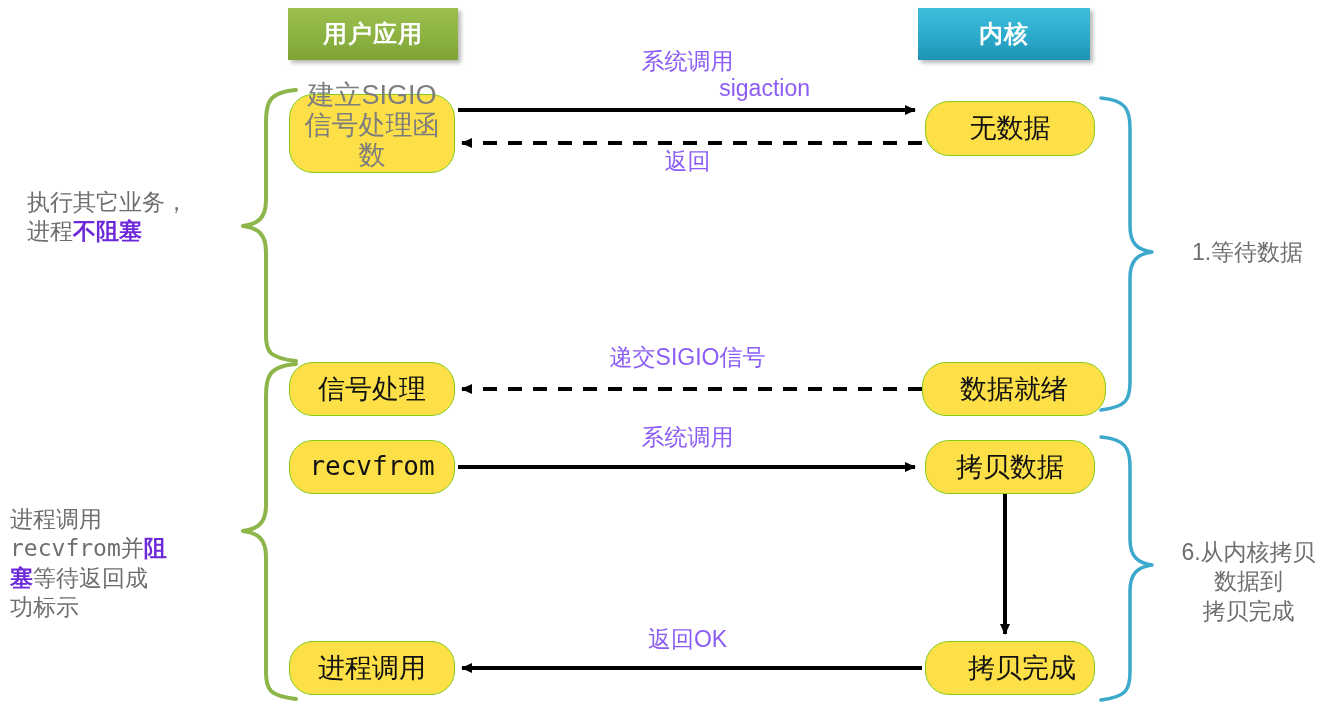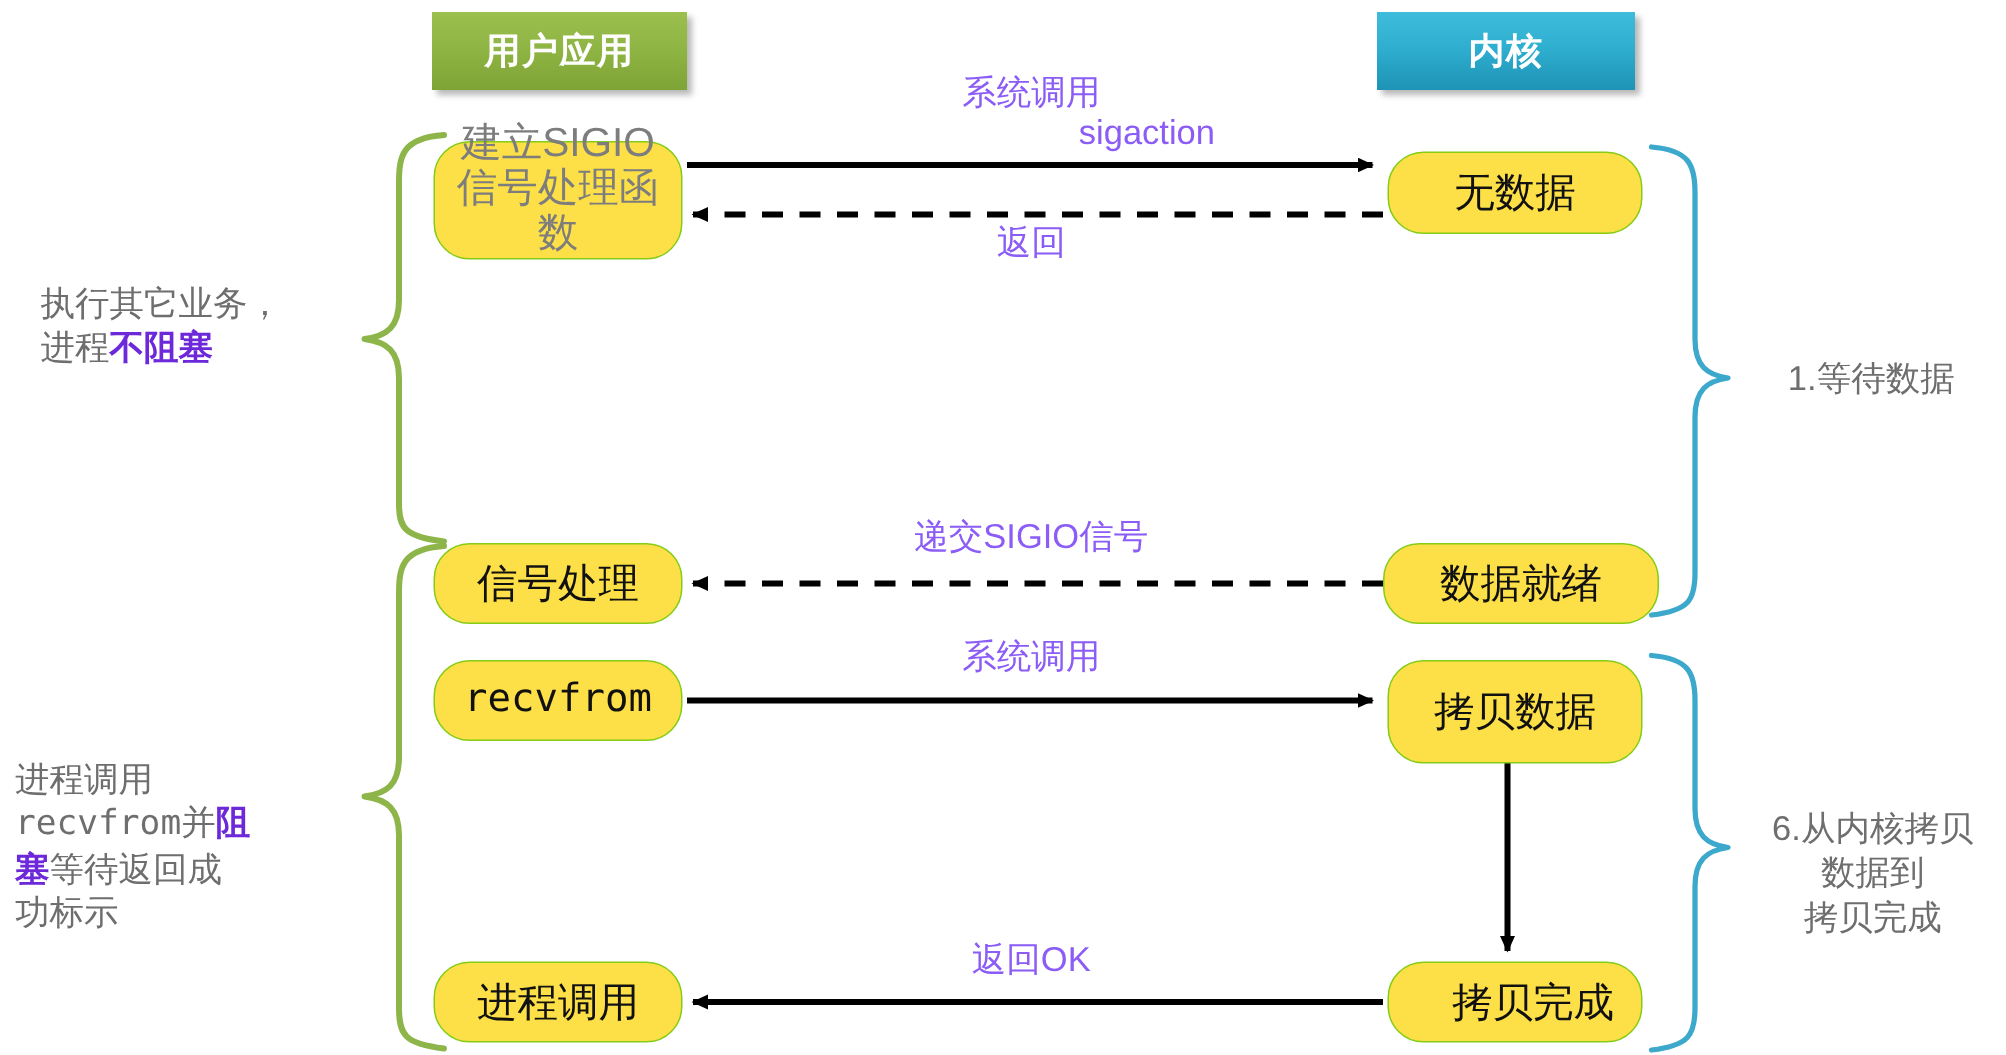--- a/index.html
+++ b/index.html
@@ -193,21 +193,21 @@
   <div class="node" style="left:289px; top:362px; width:166px; height:54px;">信号处理</div>
 
   <div class="node mono" style="left:289px; top:440px; width:166px; height:54px;">recvfrom</div>
 
   <div class="node" style="left:289px; top:641px; width:166px; height:54px;">进程调用</div>
 
   <div class="node" style="left:925px; top:101px; width:170px; height:55px;">无数据</div>
 
   <div class="node" style="left:892px; top:362px; width:184px; height:54px;margin-left:30px;">数据就绪</div>
 
-  <div class="node" style="left:925px; top:440px; width:170px; height:69px;font-family:Liberation Serif, serif;">拷贝数据</div>
+  <div class="node" style="left:925px; top:440px; width:170px; height:54px;font-family:Liberation Serif, serif;">拷贝数据</div>
 
   <div class="node" style="left:925px; top:641px; width:170px; height:54px;padding-left:24px;">拷贝完成</div>
 
   <div class="edgelabel" style="left:565px; top:48px; width:245px;">
     <div>系统调用</div>
     <div class="mono">sigaction</div>
   </div>
 
   <div class="edgelabel" style="left:565px; top:148px; width:245px;">返回</div>
 

